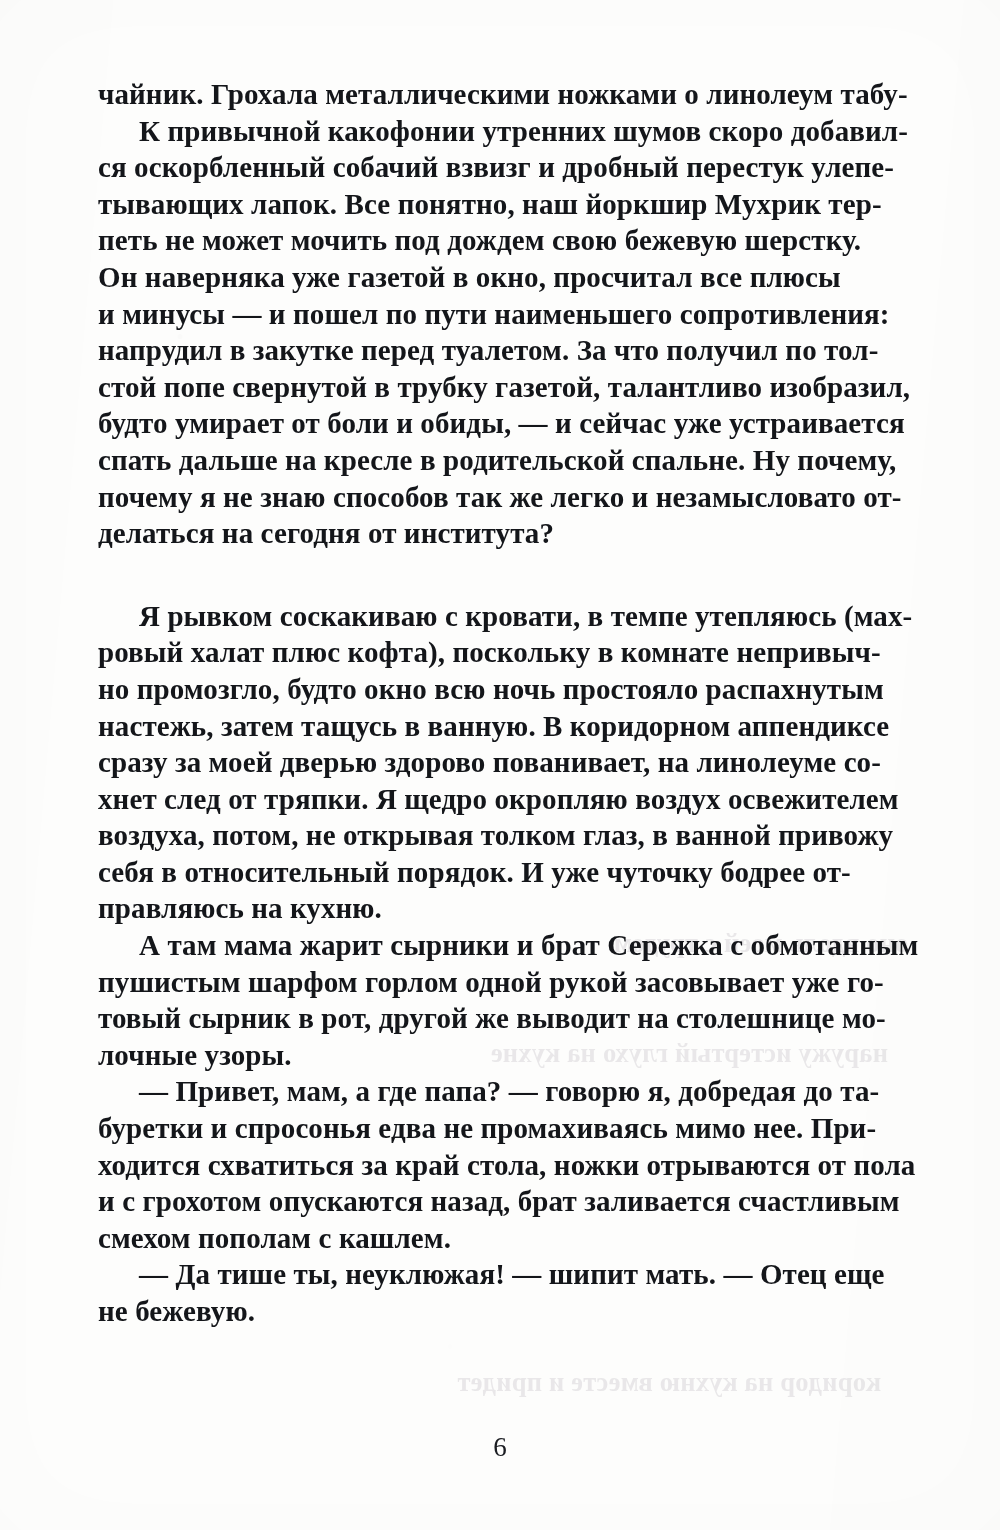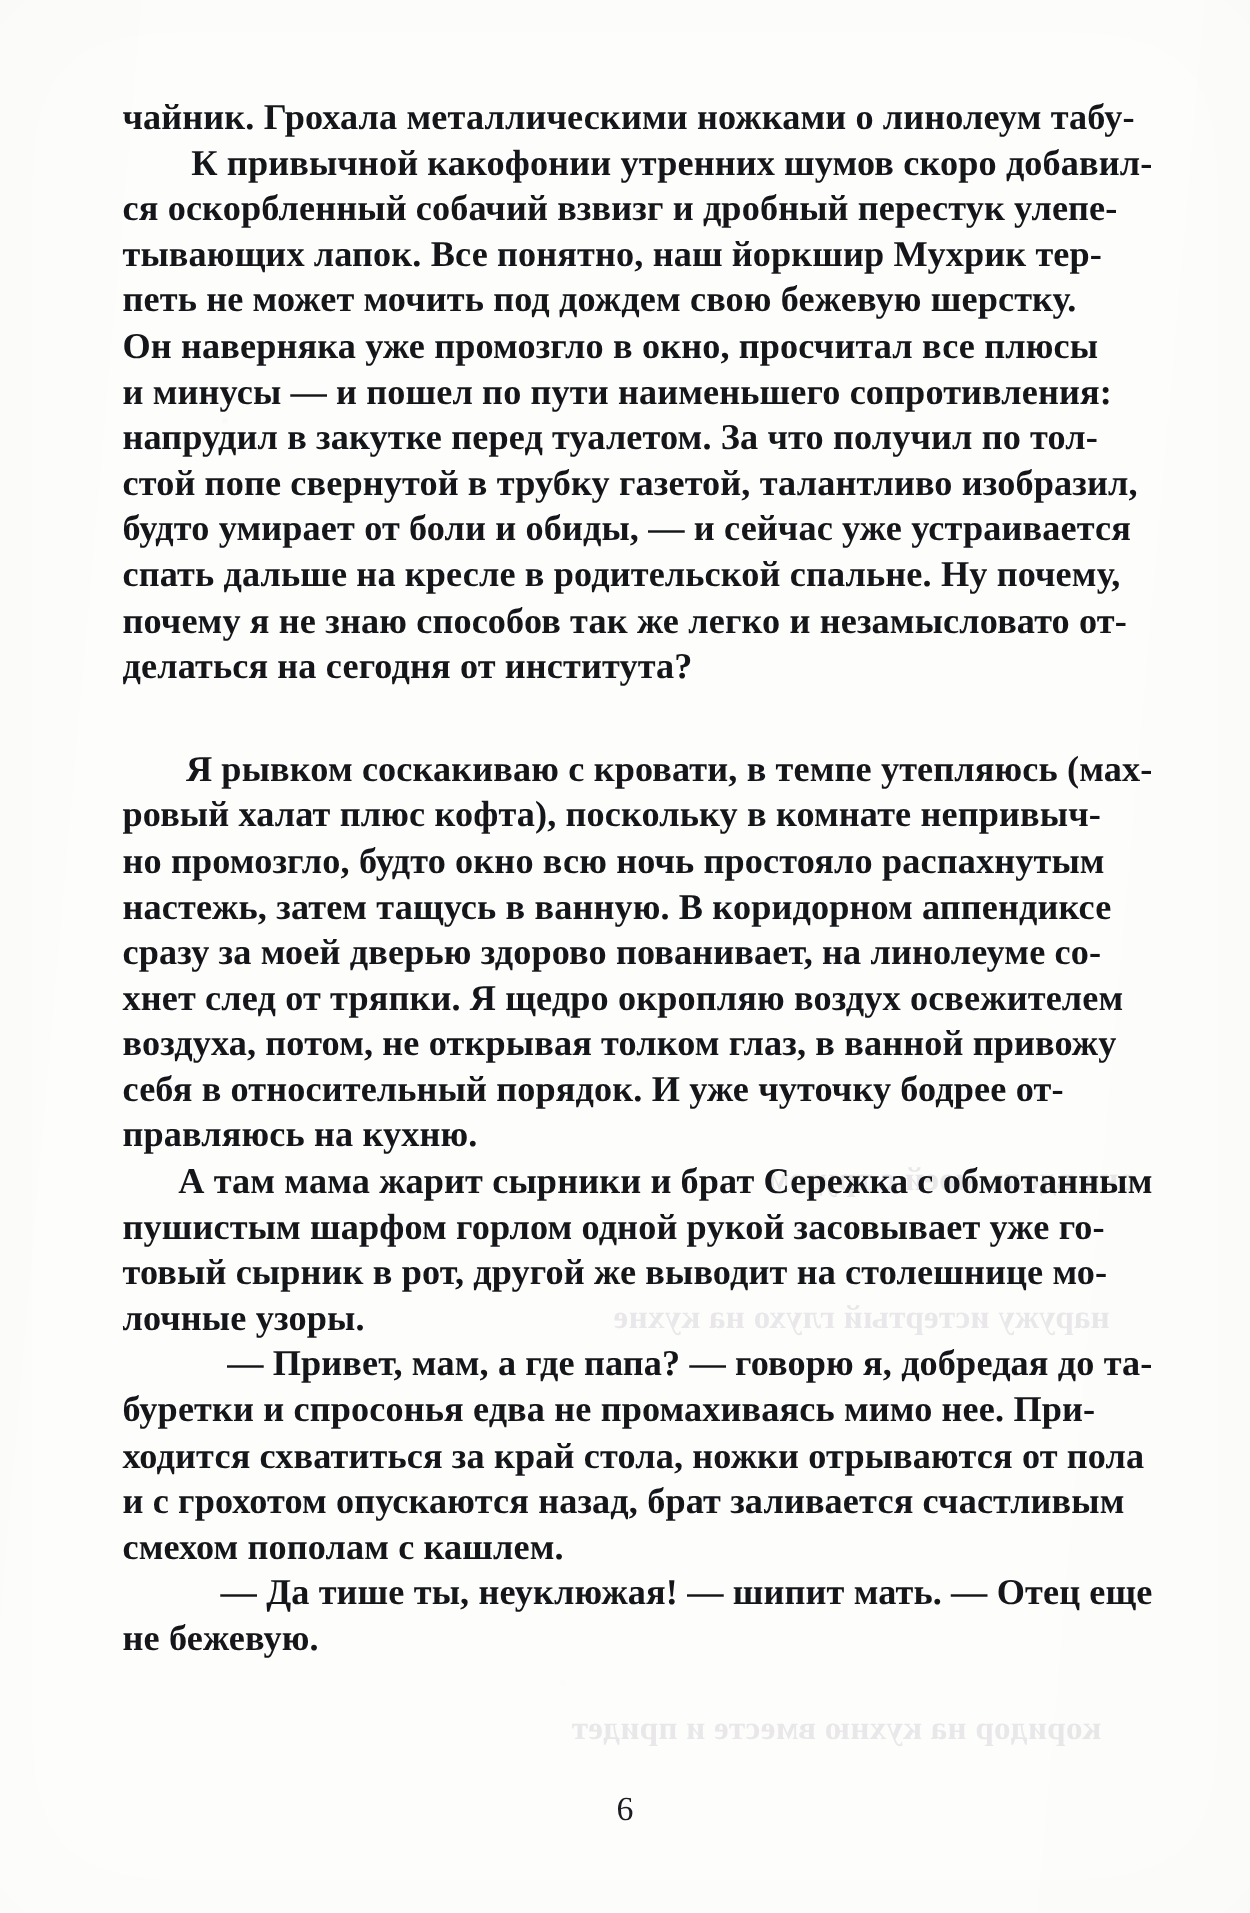--- a/index.html
+++ b/index.html
@@ -64,21 +64,21 @@
     font-weight: 700;
     font-size: 29px;
     line-height: 36.6px;
     color: #14161a;
     white-space: pre;
     letter-spacing: 0.1px;
     text-rendering: optimizeLegibility;
   }
 
   
-  .line.indent { text-indent: 41px; text-align: right; }
+  .line.indent { text-indent: 41px; }
 
   .section-gap { height: 46px; }
 
   .page-number {
     position: absolute;
     left: 0;
     right: 0;
     top: 1432px;
     text-align: center;
     font-family: "Liberation Serif", "DejaVu Serif", serif;
@@ -134,21 +134,21 @@
 
   <div class="text-block">
       <div>
         <div class="line">чайник. Грохала металлическими ножками о линолеум табу-</div>
       </div>
       <div>
         <div class="line indent">К привычной какофонии утренних шумов скоро добавил-</div>
         <div class="line">ся оскорбленный собачий взвизг и дробный перестук улепе-</div>
         <div class="line">тывающих лапок. Все понятно, наш йоркшир Мухрик тер-</div>
         <div class="line">петь не может мочить под дождем свою бежевую шерстку.</div>
-        <div class="line">Он наверняка уже промозгло в окно, просчитал все плюсы</div>
+        <div class="line">Он наверняка уже газетой в окно, просчитал все плюсы</div>
         <div class="line">и минусы — и пошел по пути наименьшего сопротивления:</div>
         <div class="line">напрудил в закутке перед туалетом. За что получил по тол-</div>
         <div class="line">стой попе свернутой в трубку газетой, талантливо изобразил,</div>
         <div class="line">будто умирает от боли и обиды, — и сейчас уже устраивается</div>
         <div class="line">спать дальше на кресле в родительской спальне. Ну почему,</div>
         <div class="line">почему я не знаю способов так же легко и незамысловато от-</div>
         <div class="line">делаться на сегодня от института?</div>
       </div>
       <div class="section-gap"></div>
       <div>

